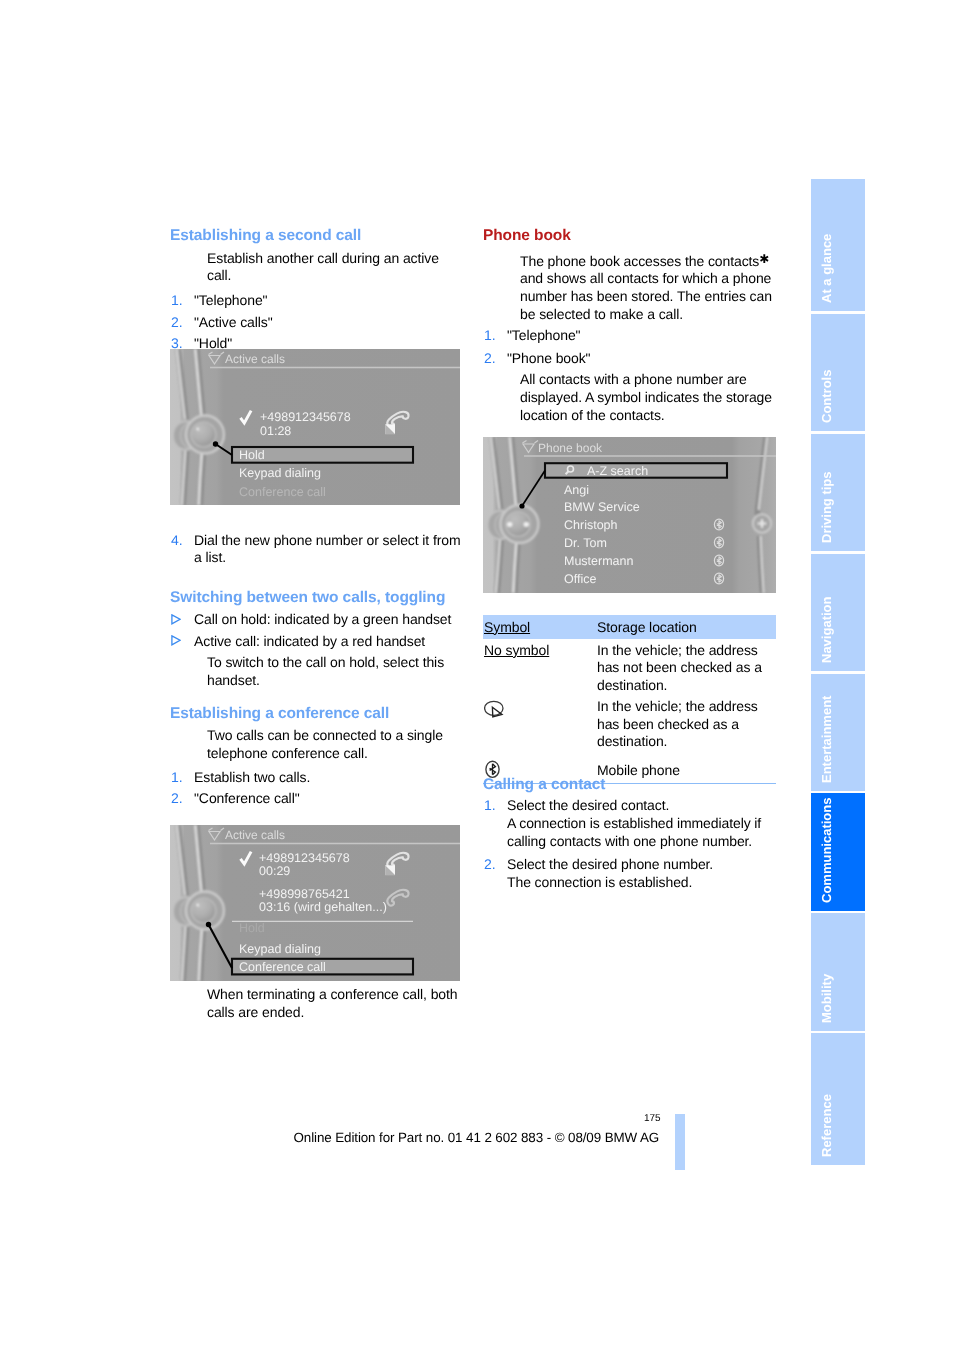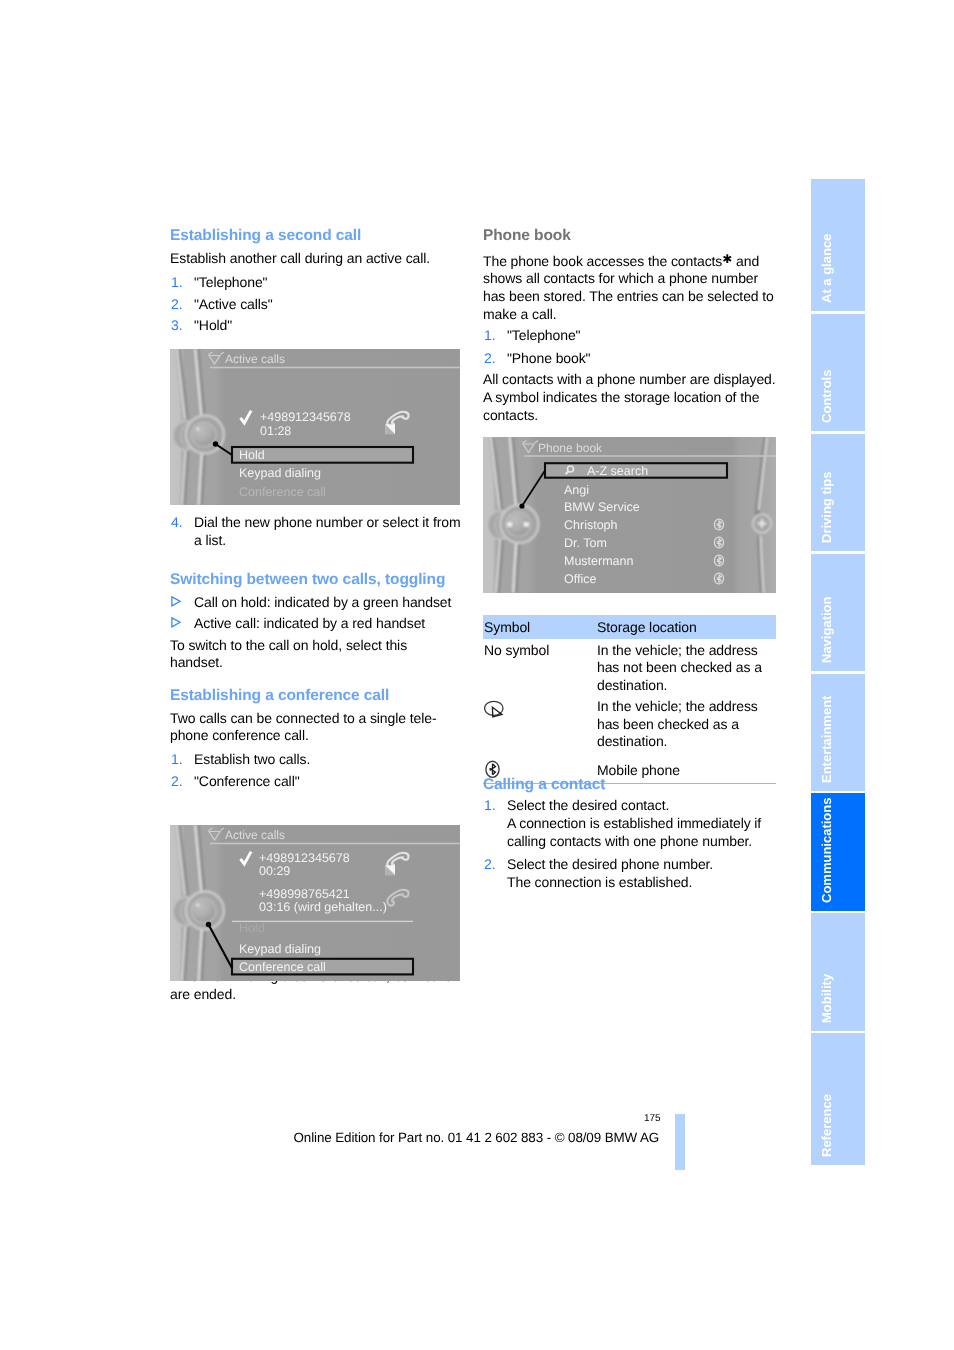--- a/index.html
+++ b/index.html
@@ -4,22 +4,22 @@
 <style>
   *{margin:0;padding:0;box-sizing:border-box}
   html,body{width:954px;height:1350px;background:#fff;}
   body{font-family:"Liberation Sans",sans-serif;color:#000;-webkit-font-smoothing:antialiased;text-rendering:geometricPrecision;}
   .page{position:relative;width:954px;height:1350px;overflow:hidden;background:#fff;}
   .col{position:absolute;width:293px;}
   .colL{left:170px;top:227px;}
   .colR{left:483px;top:227px;}
   h2.sec{font-size:15.5px;font-weight:bold;line-height:18px;margin-bottom:4.5px;letter-spacing:-0.1px;}
   h2.sec.lite{color:#6AA5F5;}
-  h2.sec.dark{color:#737373;}
-  p.b{font-size:14px;line-height:17.8px;letter-spacing:-0.1px;}
+  h2.sec.dark{color:#b91c1c;}
+  p.b{font-size:14px;line-height:17.8px;letter-spacing:-0.1px;margin-left:37px;}
   .li{position:relative;padding-left:24px;font-size:14px;line-height:17.8px;letter-spacing:-0.1px;margin-bottom:3.7px;}
   .li .n{position:absolute;left:1px;top:0;color:#2B7CF2;}
   .li .tri{position:absolute;left:0.9px;top:2.3px;}
   .shot{position:absolute;}
   .shTitle{font-family:"Liberation Sans",sans-serif;font-size:12px;fill:#dcdcdc;}
   .shTxt{font-family:"Liberation Sans",sans-serif;font-size:12.5px;fill:#f2f2f2;}
   .shTxtDim{font-family:"Liberation Sans",sans-serif;font-size:12.5px;fill:#b7b7b7;}
   .shTxtDim2{font-family:"Liberation Sans",sans-serif;font-size:12.5px;fill:#aaaaaa;}
   .rail{position:absolute;left:811.2px;top:179px;width:54px;height:987px;}
   .tab{position:absolute;left:0;width:54px;background:#B3D2FD;}
@@ -29,21 +29,21 @@
   .pnum{position:absolute;left:644px;top:1111.5px;font-size:10px;letter-spacing:-0.1px;line-height:14px;}
   .foot{position:absolute;left:293.5px;top:1131px;font-size:13.4px;letter-spacing:-0.1px;line-height:14px;}
   .fbar{position:absolute;left:675.2px;top:1113.5px;width:9.9px;height:56.2px;background:#B3D2FD;}
   .colR2{left:483px;top:776px;}
   .pl{white-space:pre-line;}
   .ast{font-size:12px;line-height:0;vertical-align:3.4px;font-weight:bold;letter-spacing:0;font-family:"DejaVu Sans",sans-serif;}
   .tbl{position:absolute;left:483px;top:615px;width:293px;font-size:14px;letter-spacing:-0.1px;}
   .tbl .thead{background:#B3D2FD;height:23.5px;position:relative;}
   .tbl .thead .c1,.tbl .thead .c2{position:absolute;top:3.5px;line-height:17.8px;}
   .tbl .trow{position:relative;}
-  .tbl .c1{position:absolute;left:1px;width:112px;line-height:17.8px;}
+  .tbl .c1{position:absolute;left:1px;width:112px;line-height:17.8px;text-decoration:underline;}
   .tbl .icoDest{display:block;margin-top:2.5px;margin-left:0px;}
   .tbl .icoBt{display:block;margin-top:-2px;margin-left:0.5px;}
   .tbl .c2{display:block;margin-left:114px;line-height:17.8px;}
   .tbl .trow{padding:3px 0 0 0;}
   .tbl .trow.last{border-bottom:1.3px solid #8CBCF8;padding-top:11px;padding-bottom:3px;}
 </style>
 </head>
 <body>
 
 <div class="page">

